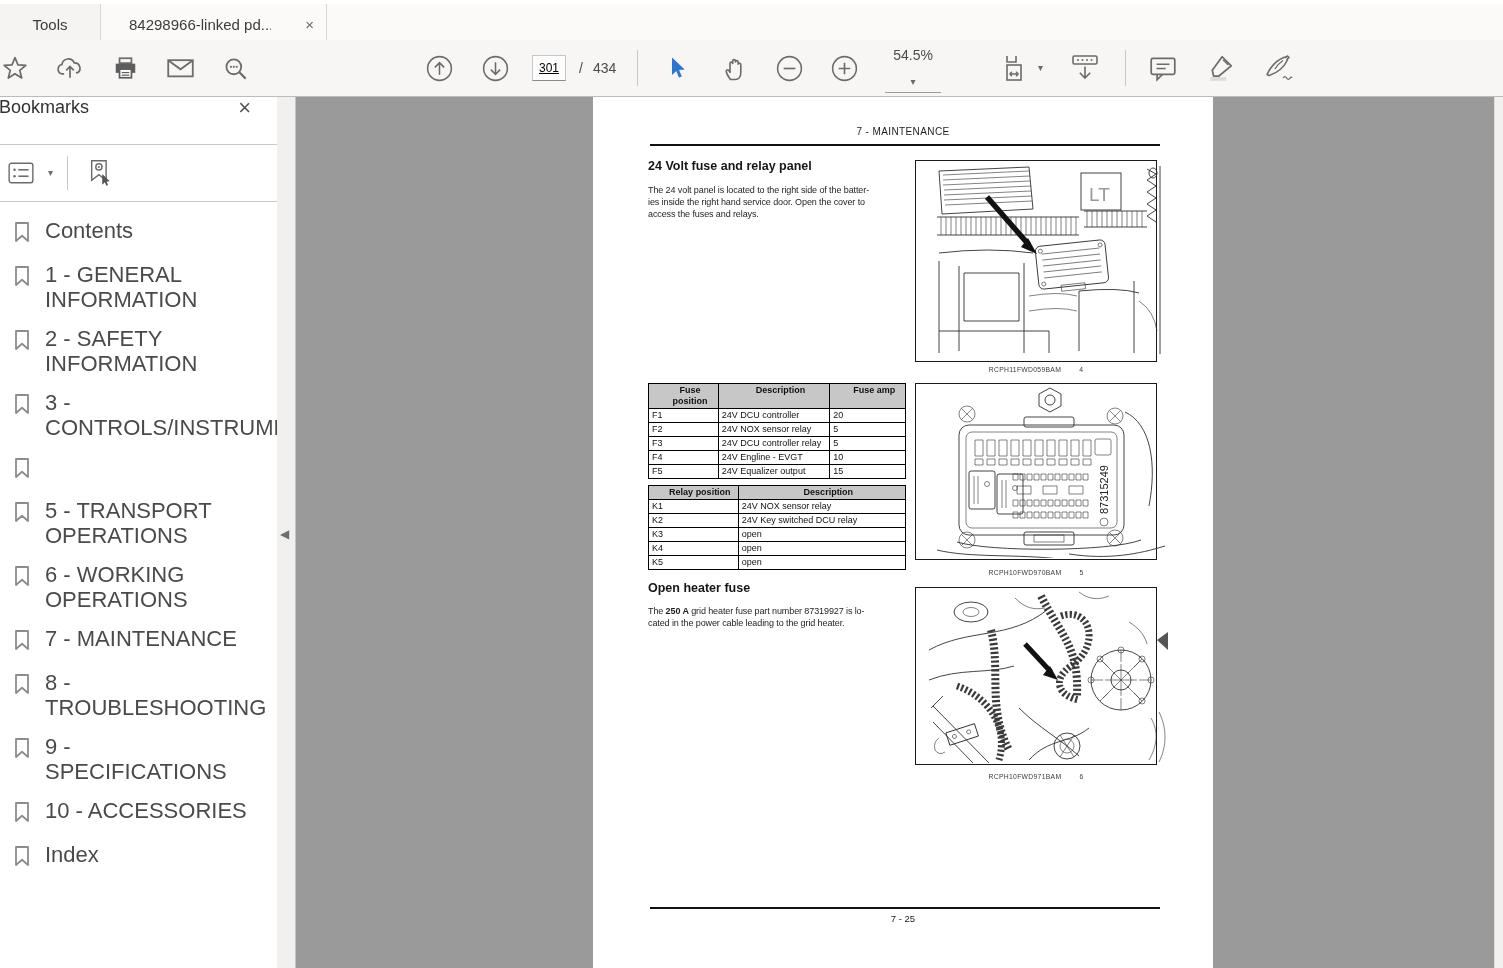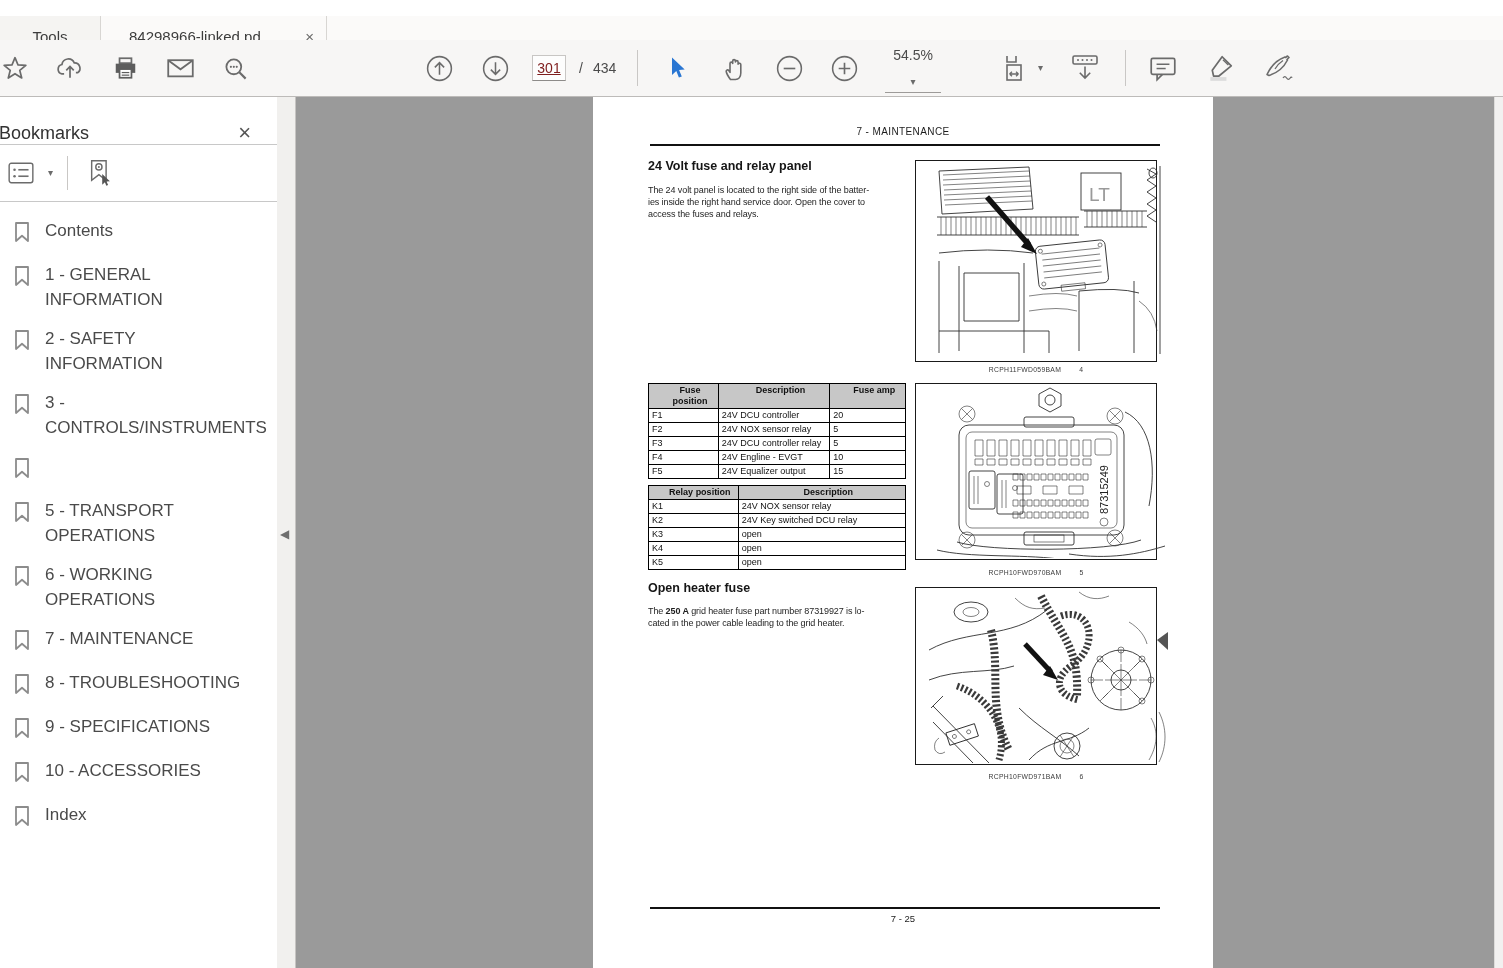--- a/index.html
+++ b/index.html
@@ -1,21 +1,21 @@
 <!DOCTYPE html>
 <html><head>
 <meta charset="utf-8">
 <style>
   * { margin:0; padding:0; box-sizing:border-box; }
   html,body { width:1503px; height:968px; overflow:hidden;
     font-family:"Liberation Sans", sans-serif; background:#fff; }
   .app { position:relative; width:1503px; height:968px; }
 
   
-  .tabbar { position:absolute; left:0; top:16px; width:1503px; height:40px;
+  .tabbar { position:absolute; left:0; top:4px; width:1503px; height:40px;
     background:#0c4a6e; display:flex; }
   .tab { height:40px; display:flex; align-items:center; justify-content:center;
     font-size:15px; color:#3c3c3c; background:#f5f4f2; border-right:1px solid #d8d6d3; }
   .tab-tools { width:101px; }
   .tab-doc { width:226px; background:#fbfaf9; justify-content:flex-start;
     padding:0 10px 0 28px; gap:32px; }
   .tab-doc .lbl { flex:1; white-space:nowrap; overflow:hidden; }
   .tab-close { font-size:15px; color:#6a6a6a; cursor:default; padding:0 2px; }
   .tabbar-rest { flex:1; background:#fbfaf9; }
 
@@ -25,40 +25,40 @@
   .tb-group { position:absolute; top:0; height:56px; display:flex; align-items:center; }
   .tb-left   { left:0px;   gap:25px; padding-left:0; }
   .tb-center { left:424px; }
   .tb-right  { left:998px; }
   .tbtn { display:flex; align-items:center; justify-content:center; width:30px; height:36px; }
   .tbtn svg { display:block; }
   .tb-sep { width:1px; height:36px; background:#c9c7c5; }
   .page-box { width:34px; height:26px; border:1px solid #c8c6c4; border-bottom:1px solid #8d8b89;
     background:#fdfdfd; font-size:14px; color:#333; text-align:center; margin-left:22px; }
   .page-box input { width:100%; height:100%; border:none; background:transparent;
-    font-size:14px; color:#7f1d1d; text-align:center; font-family:"Liberation Sans",sans-serif; outline:none;text-decoration:underline;}
+    font-size:12px; color:#000000; text-align:center; font-family:"Liberation Sans",sans-serif; outline:none;text-decoration:underline;}
   .tb-text { font-size:14px; color:#4b4b4b; }
   .zoom-box { display:flex; align-items:center; gap:14px; margin-left:26px;
     padding:4px 8px 5px 8px; border-bottom:1px solid #9d9b99;flex-direction:column; }
   .caret { font-size:10px; color:#6b6b6b; line-height:1; }
 
   
   .bodyrow { position:absolute; left:0; top:97px; width:1503px; height:871px; }
   .sidebar { position:absolute; left:0; top:0; width:277px; height:871px; background:#ffffff; }
-  .sb-header { height:48px; display:flex; align-items:flex-end; padding:0 26px 0 2px;
+  .sb-header { height:48px; display:flex; align-items:flex-start; padding:0 26px 0 2px;
     border-bottom:1px solid #c8c8c8; }
   .sb-title { flex:1; font-size:18px; color:#323232; margin-left:-3px; }
   .sb-close { font-size:22px; color:#555; line-height:1; }
   .sb-tools { height:57px; display:flex; align-items:center; gap:10px; padding-left:4px;
     border-bottom:1px solid #c8c8c8; }
   .sb-tools .tb-sep { height:34px; margin:0 4px; }
   .bm-list { list-style:none; padding:16px 8px 0 12px; }
   .bm-item { display:flex; align-items:flex-start; margin-bottom:14px; }
   .bm-ico { margin:2px 13px 0 0; flex:0 0 auto; }
-  .bm-text { font-size:17px; line-height:25px; color:#4a4a4a; width:212px; }
+  .bm-text { font-size:22px; line-height:25px; color:#4a4a4a; width:212px; }
   .bm-line { display:block; }
 
   .sb-edge { position:absolute; left:277px; top:0; width:19px; height:871px;
     background:#f1f0ee; border-right:1px solid #c6c4c2; }
   .collapse-handle { position:absolute; left:3px; top:430px; font-size:12px; color:#6e6e6e; }
 
   
   .canvas { position:absolute; left:296px; top:0; width:1207px; height:871px; background:#9a9a9a; }
   .vscroll { position:absolute; right:0; top:0; width:9px; height:871px;
     background:#f2f1f0; border-left:1px solid #dddcda; }

